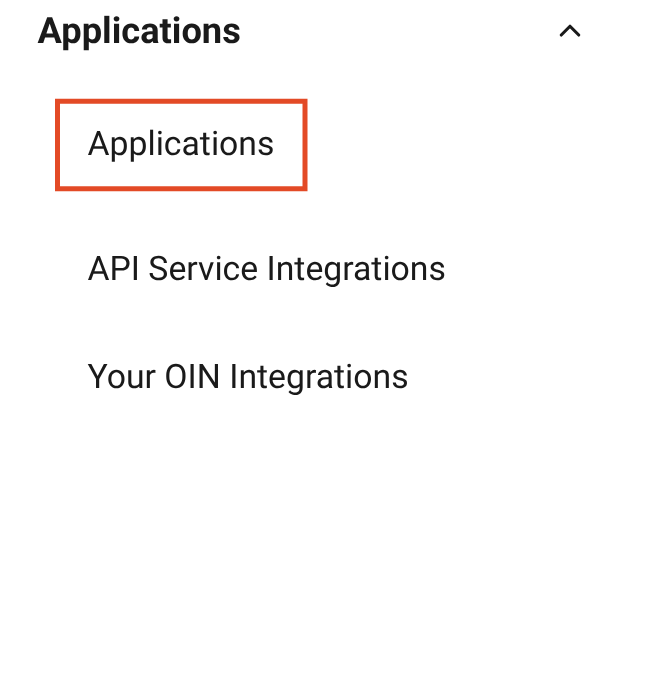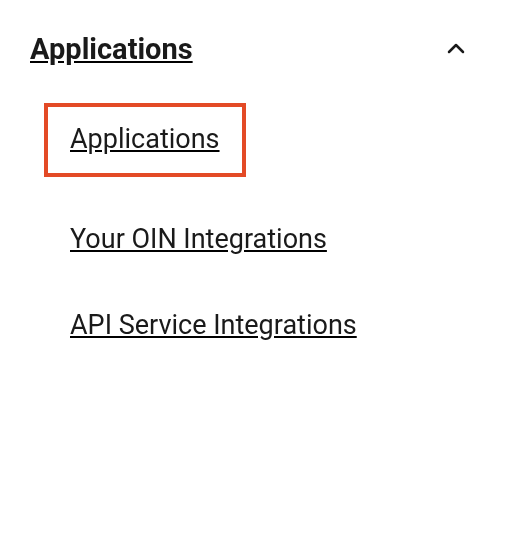--- a/index.html
+++ b/index.html
@@ -7,22 +7,21 @@
       padding: 0;
       box-sizing: border-box;
     }
     body {
       font-family: -apple-system, BlinkMacSystemFont, "Segoe UI", Roboto, Helvetica, Arial, sans-serif;
       background: #ffffff;
       width: 518px;
       height: 552px;
     }
     .nav-section {
-      padding: 32px 30px;
-      text-decoration: underline;
+      padding: 8px 30px;
     }
     .nav-header {
       display: flex;
       align-items: center;
       justify-content: space-between;
       cursor: pointer;
       padding-right: 20px;
     }
     .nav-title {
       font-size: 29px;
@@ -64,16 +63,16 @@
   <div class="nav-header">
     <span class="nav-title">Applications</span>
     <span class="chevron">
       <svg viewBox="0 0 24 24" fill="none" stroke="#1a1a1a" stroke-width="2.5" stroke-linecap="round" stroke-linejoin="round">
         <polyline points="5 15 12 8 19 15"></polyline>
       </svg>
     </span>
   </div>
   <div class="nav-items">
     <a class="nav-item highlighted">Applications</a>
+    <a class="nav-item">API Service Integrations</a>
     <a class="nav-item">Your OIN Integrations</a>
-    <a class="nav-item">API Service Integrations</a>
   </div>
 </nav>
 
 </body></html>

